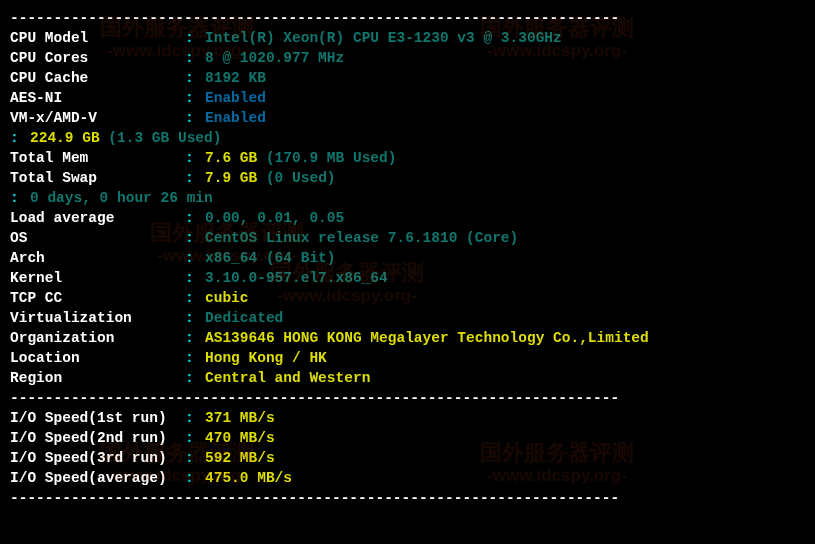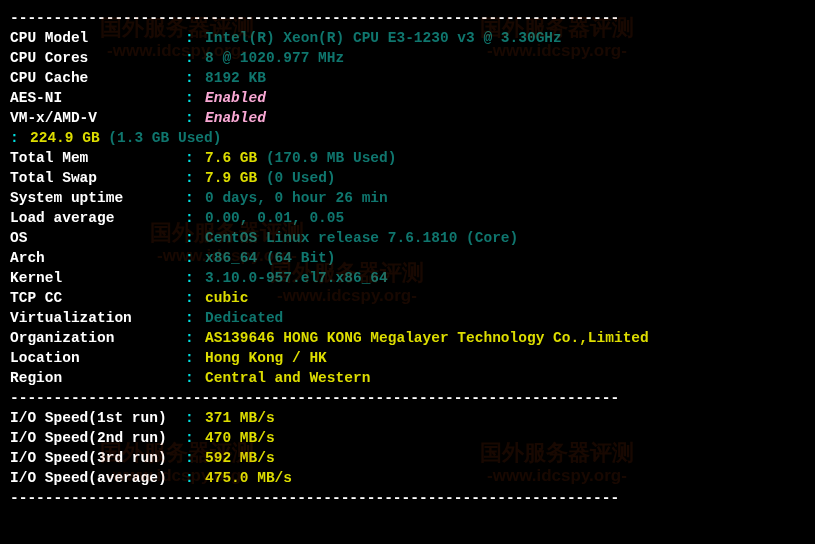--- a/index.html
+++ b/index.html
@@ -54,21 +54,21 @@
     .colon {
       color: #00dddd;
       width: 20px;
       flex-shrink: 0;
     }
     .divider {
       color: #ffffff;
       letter-spacing: 0px;
     }
     .cyan { color: #0f766e; }
-    .green { color: #f9a8d4; font-style: italic; }
+    .green { color: #0369a1; }
     .yellow { color: #dddd00; }
   </style>
 </head>
 <body>
 
 <div class="watermark wm1">
   <span>国外服务器评测</span>
   <span class="sub">-www.idcspy.org-</span>
 </div>
 <div class="watermark wm2">
@@ -96,21 +96,21 @@
 
 <div id="info-section">
     <div class="line"><span class="label">CPU Model</span><span class="colon">: </span><span class="cyan">Intel(R) Xeon(R) CPU E3-1230 v3 @ 3.30GHz</span></div>
     <div class="line"><span class="label">CPU Cores</span><span class="colon">: </span><span class="cyan">8 @ 1020.977 MHz</span></div>
     <div class="line"><span class="label">CPU Cache</span><span class="colon">: </span><span class="cyan">8192 KB</span></div>
     <div class="line"><span class="label">AES-NI</span><span class="colon">: </span><span class="green">Enabled</span></div>
     <div class="line"><span class="label">VM-x/AMD-V</span><span class="colon">: </span><span class="green">Enabled</span></div>
     <div class="line"><span class="colon">: </span><span class="yellow">224.9 GB </span><span class="cyan">(1.3 GB Used)</span></div>
     <div class="line"><span class="label">Total Mem</span><span class="colon">: </span><span class="yellow">7.6 GB </span><span class="cyan">(170.9 MB Used)</span></div>
     <div class="line"><span class="label">Total Swap</span><span class="colon">: </span><span class="yellow">7.9 GB </span><span class="cyan">(0 Used)</span></div>
-    <div class="line"><span class="label">System uptime</span><span class="colon">: </span><span class="cyan">0 days, 0 hour 26 min</span></div>
+    <div class="line"><span class="colon">: </span><span class="cyan">0 days, 0 hour 26 min</span></div>
     <div class="line"><span class="label">Load average</span><span class="colon">: </span><span class="cyan">0.00, 0.01, 0.05</span></div>
     <div class="line"><span class="label">OS</span><span class="colon">: </span><span class="cyan">CentOS Linux release 7.6.1810 (Core)</span></div>
     <div class="line"><span class="label">Arch</span><span class="colon">: </span><span class="cyan">x86_64 (64 Bit)</span></div>
     <div class="line"><span class="label">Kernel</span><span class="colon">: </span><span class="cyan">3.10.0-957.el7.x86_64</span></div>
     <div class="line"><span class="label">TCP CC</span><span class="colon">: </span><span class="yellow">cubic</span></div>
     <div class="line"><span class="label">Virtualization</span><span class="colon">: </span><span class="cyan">Dedicated</span></div>
     <div class="line"><span class="label">Organization</span><span class="colon">: </span><span class="yellow">AS139646 HONG KONG Megalayer Technology Co.,Limited</span></div>
     <div class="line"><span class="label">Location</span><span class="colon">: </span><span class="yellow">Hong Kong / HK</span></div>
     <div class="line"><span class="label">Region</span><span class="colon">: </span><span class="yellow">Central and Western</span></div>
   </div>

